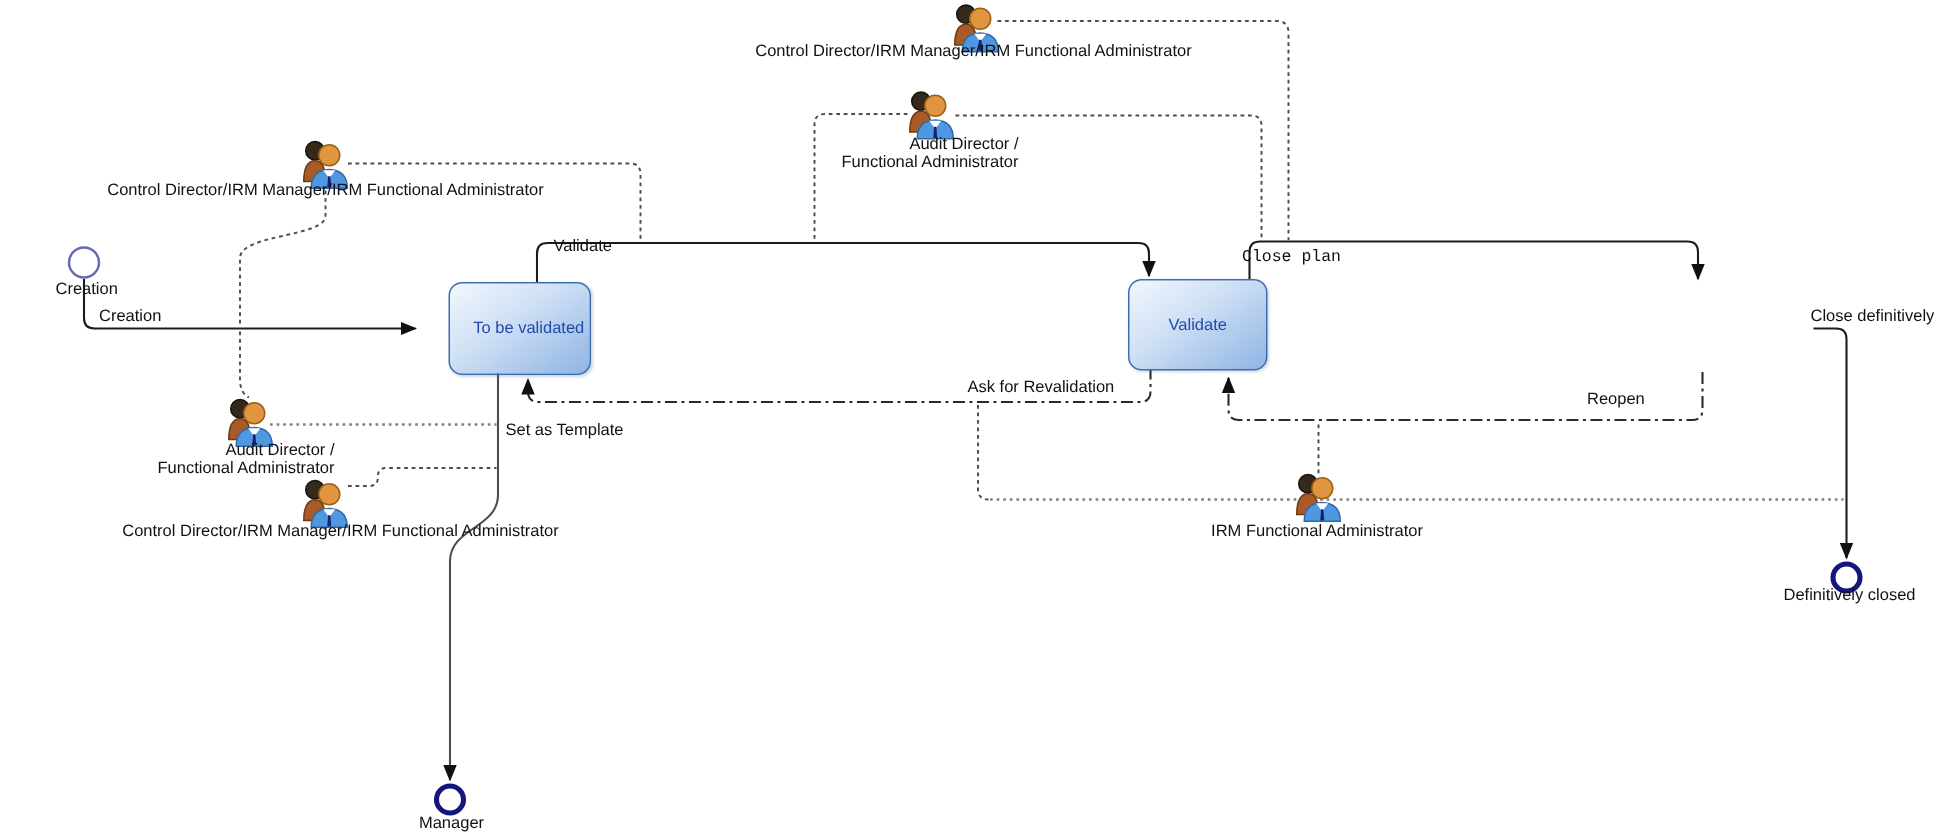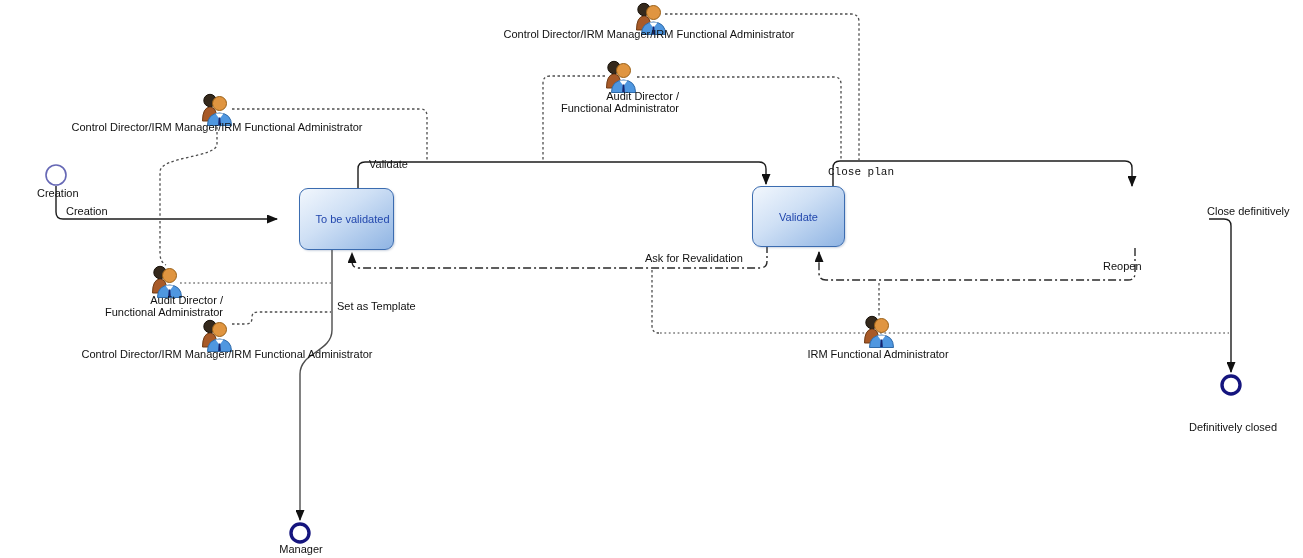--- a/index.html
+++ b/index.html
@@ -94,29 +94,29 @@
     <g transform="translate(862,314)">
         <use href="#person-icon"></use>
       </g>
   </svg>
 
   <div class="state" style="left:299px;top:188px;width:81px;height:60px;padding-left:12px;">To be validated</div>
   <div class="state" style="left:752px;top:186px;width:91px;height:59px;">Validate</div>
 
   <div class="lbl" style="left:37px;top:187px;">Creation</div>
   <div class="lbl center" style="left:301px;top:543px;">Manager</div>
-  <div class="lbl center" style="left:1233px;top:421px;">Definitively closed</div>
+  <div class="lbl center" style="left:1233px;top:391px;">Definitively closed</div>
 
   <div class="lbl" style="left:66px;top:205px;">Creation</div>
   <div class="lbl" style="left:369px;top:158px;">Validate</div>
   <div class="lbl" style="left:828px;top:166px;font-family:Liberation Mono, monospace;">Close plan</div>
   <div class="lbl" style="left:1207px;top:205px;">Close definitively</div>
   <div class="lbl" style="left:645px;top:252px;">Ask for Revalidation</div>
-  <div class="lbl" style="left:1058px;top:260px;margin-left:45px;">Reopen</div>
-  <div class="lbl" style="left:337px;top:281px;margin-top:19px;">Set as Template</div>
+  <div class="lbl" style="left:1058px;top:260px;">Reopen</div>
+  <div class="lbl" style="left:337px;top:281px;">Set as Template</div>
 
   <div class="lbl center" style="left:649px;top:28px;">Control Director/IRM Manager/IRM Functional Administrator</div>
   <div class="lbl center" style="left:620px;top:90px;">
     <div>Audit Director /</div>
     <div>Functional Administrator</div>
   </div>
   <div class="lbl center" style="left:217px;top:121px;">Control Director/IRM Manager/IRM Functional Administrator</div>
   <div class="lbl center" style="left:164px;top:294px;">
     <div>Audit Director /</div>
     <div>Functional Administrator</div>

